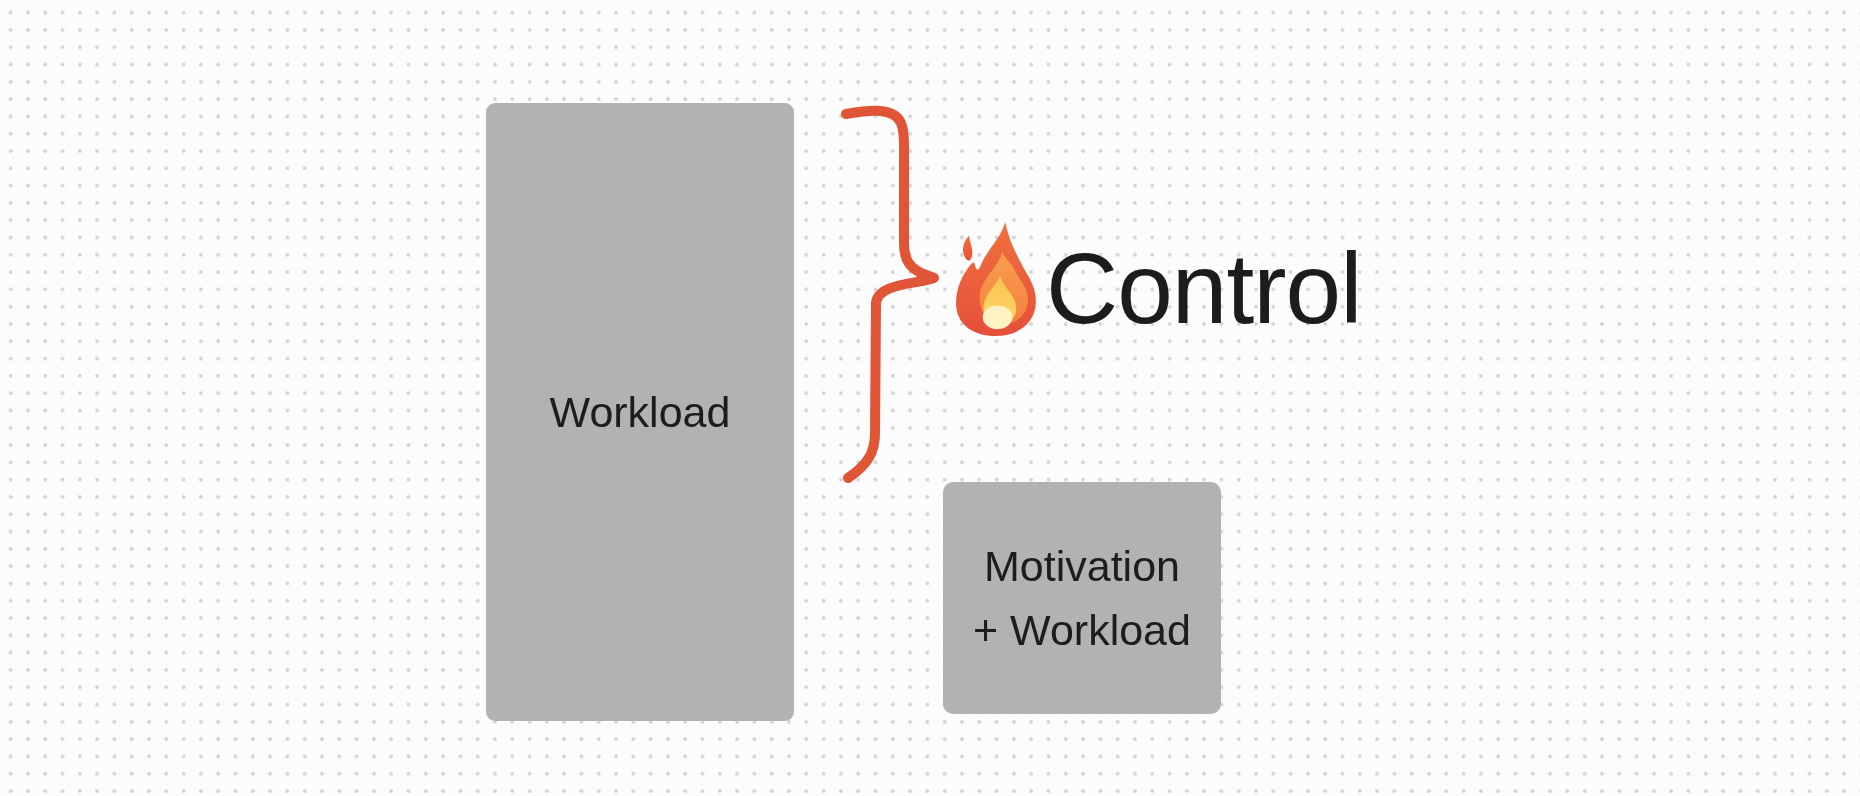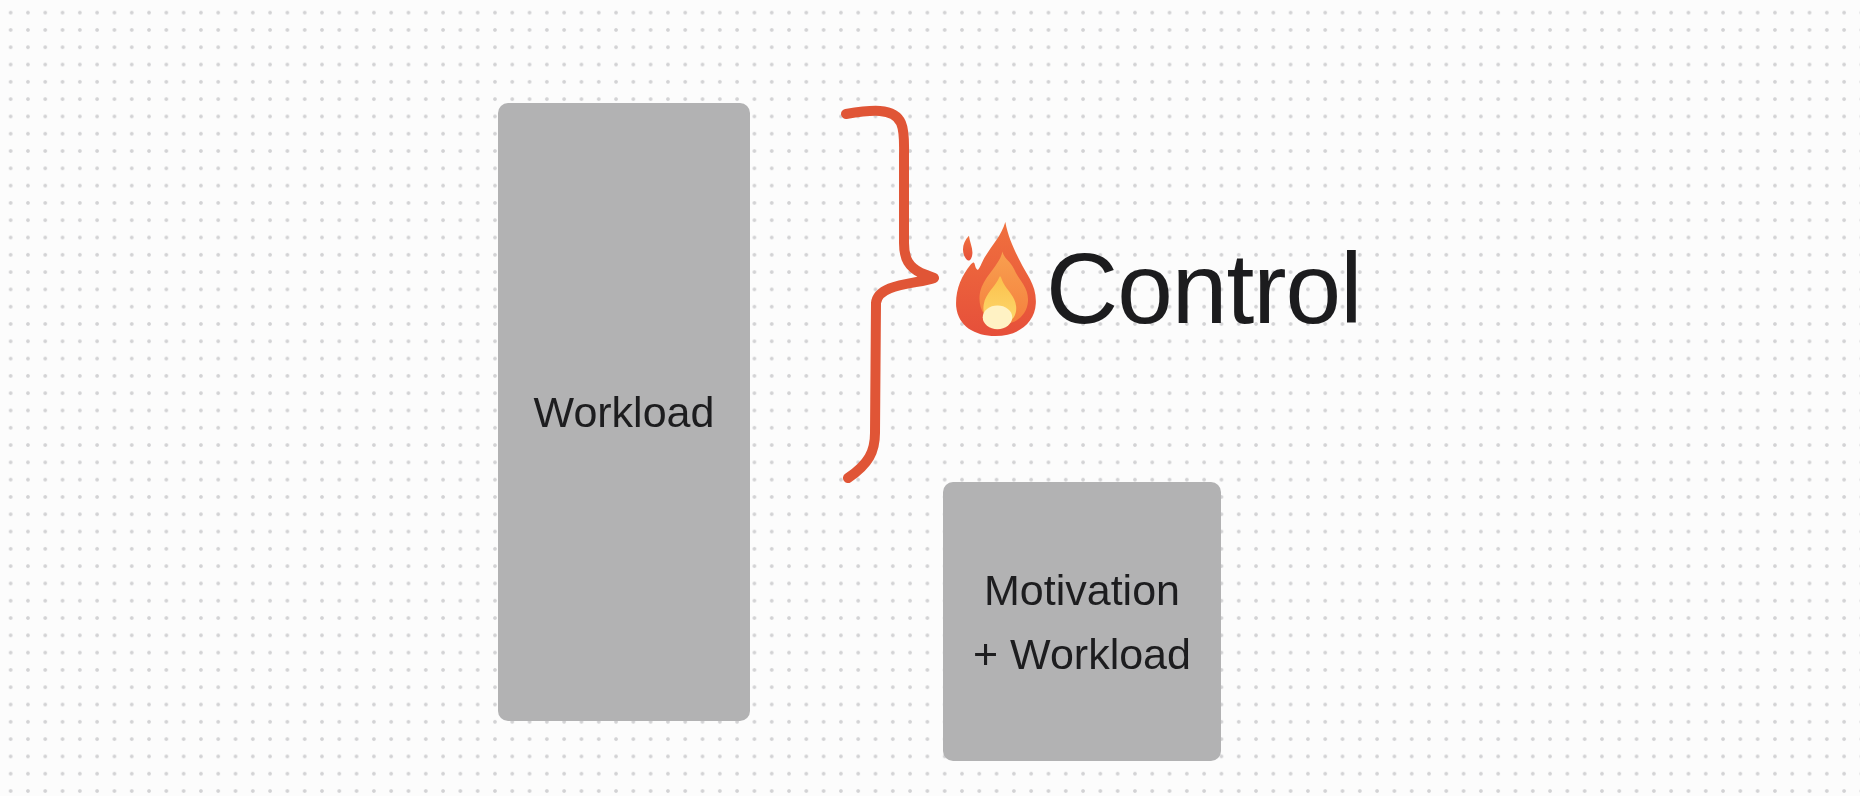--- a/index.html
+++ b/index.html
@@ -28,30 +28,31 @@
     display: flex;
     flex-direction: column;
     align-items: center;
     justify-content: center;
     color: #1d1d1f;
     font-size: 43px;
     line-height: 64px;
     text-align: center;
   }
   .workload-box {
-    left: 498px;
+    left: 486px;
     top: 103px;
-    width: 252px;
+    width: 308px;
     height: 618px;
+    border-radius: 9px;
   }
   .motivation-box {
     left: 943px;
     top: 482px;
     width: 278px;
-    height: 279px;
+    height: 232px;
   }
   .brace-svg {
     position: absolute;
     left: 838px;
     top: 95px;
     width: 110px;
     height: 395px;
   }
   .fire-svg {
     position: absolute;

